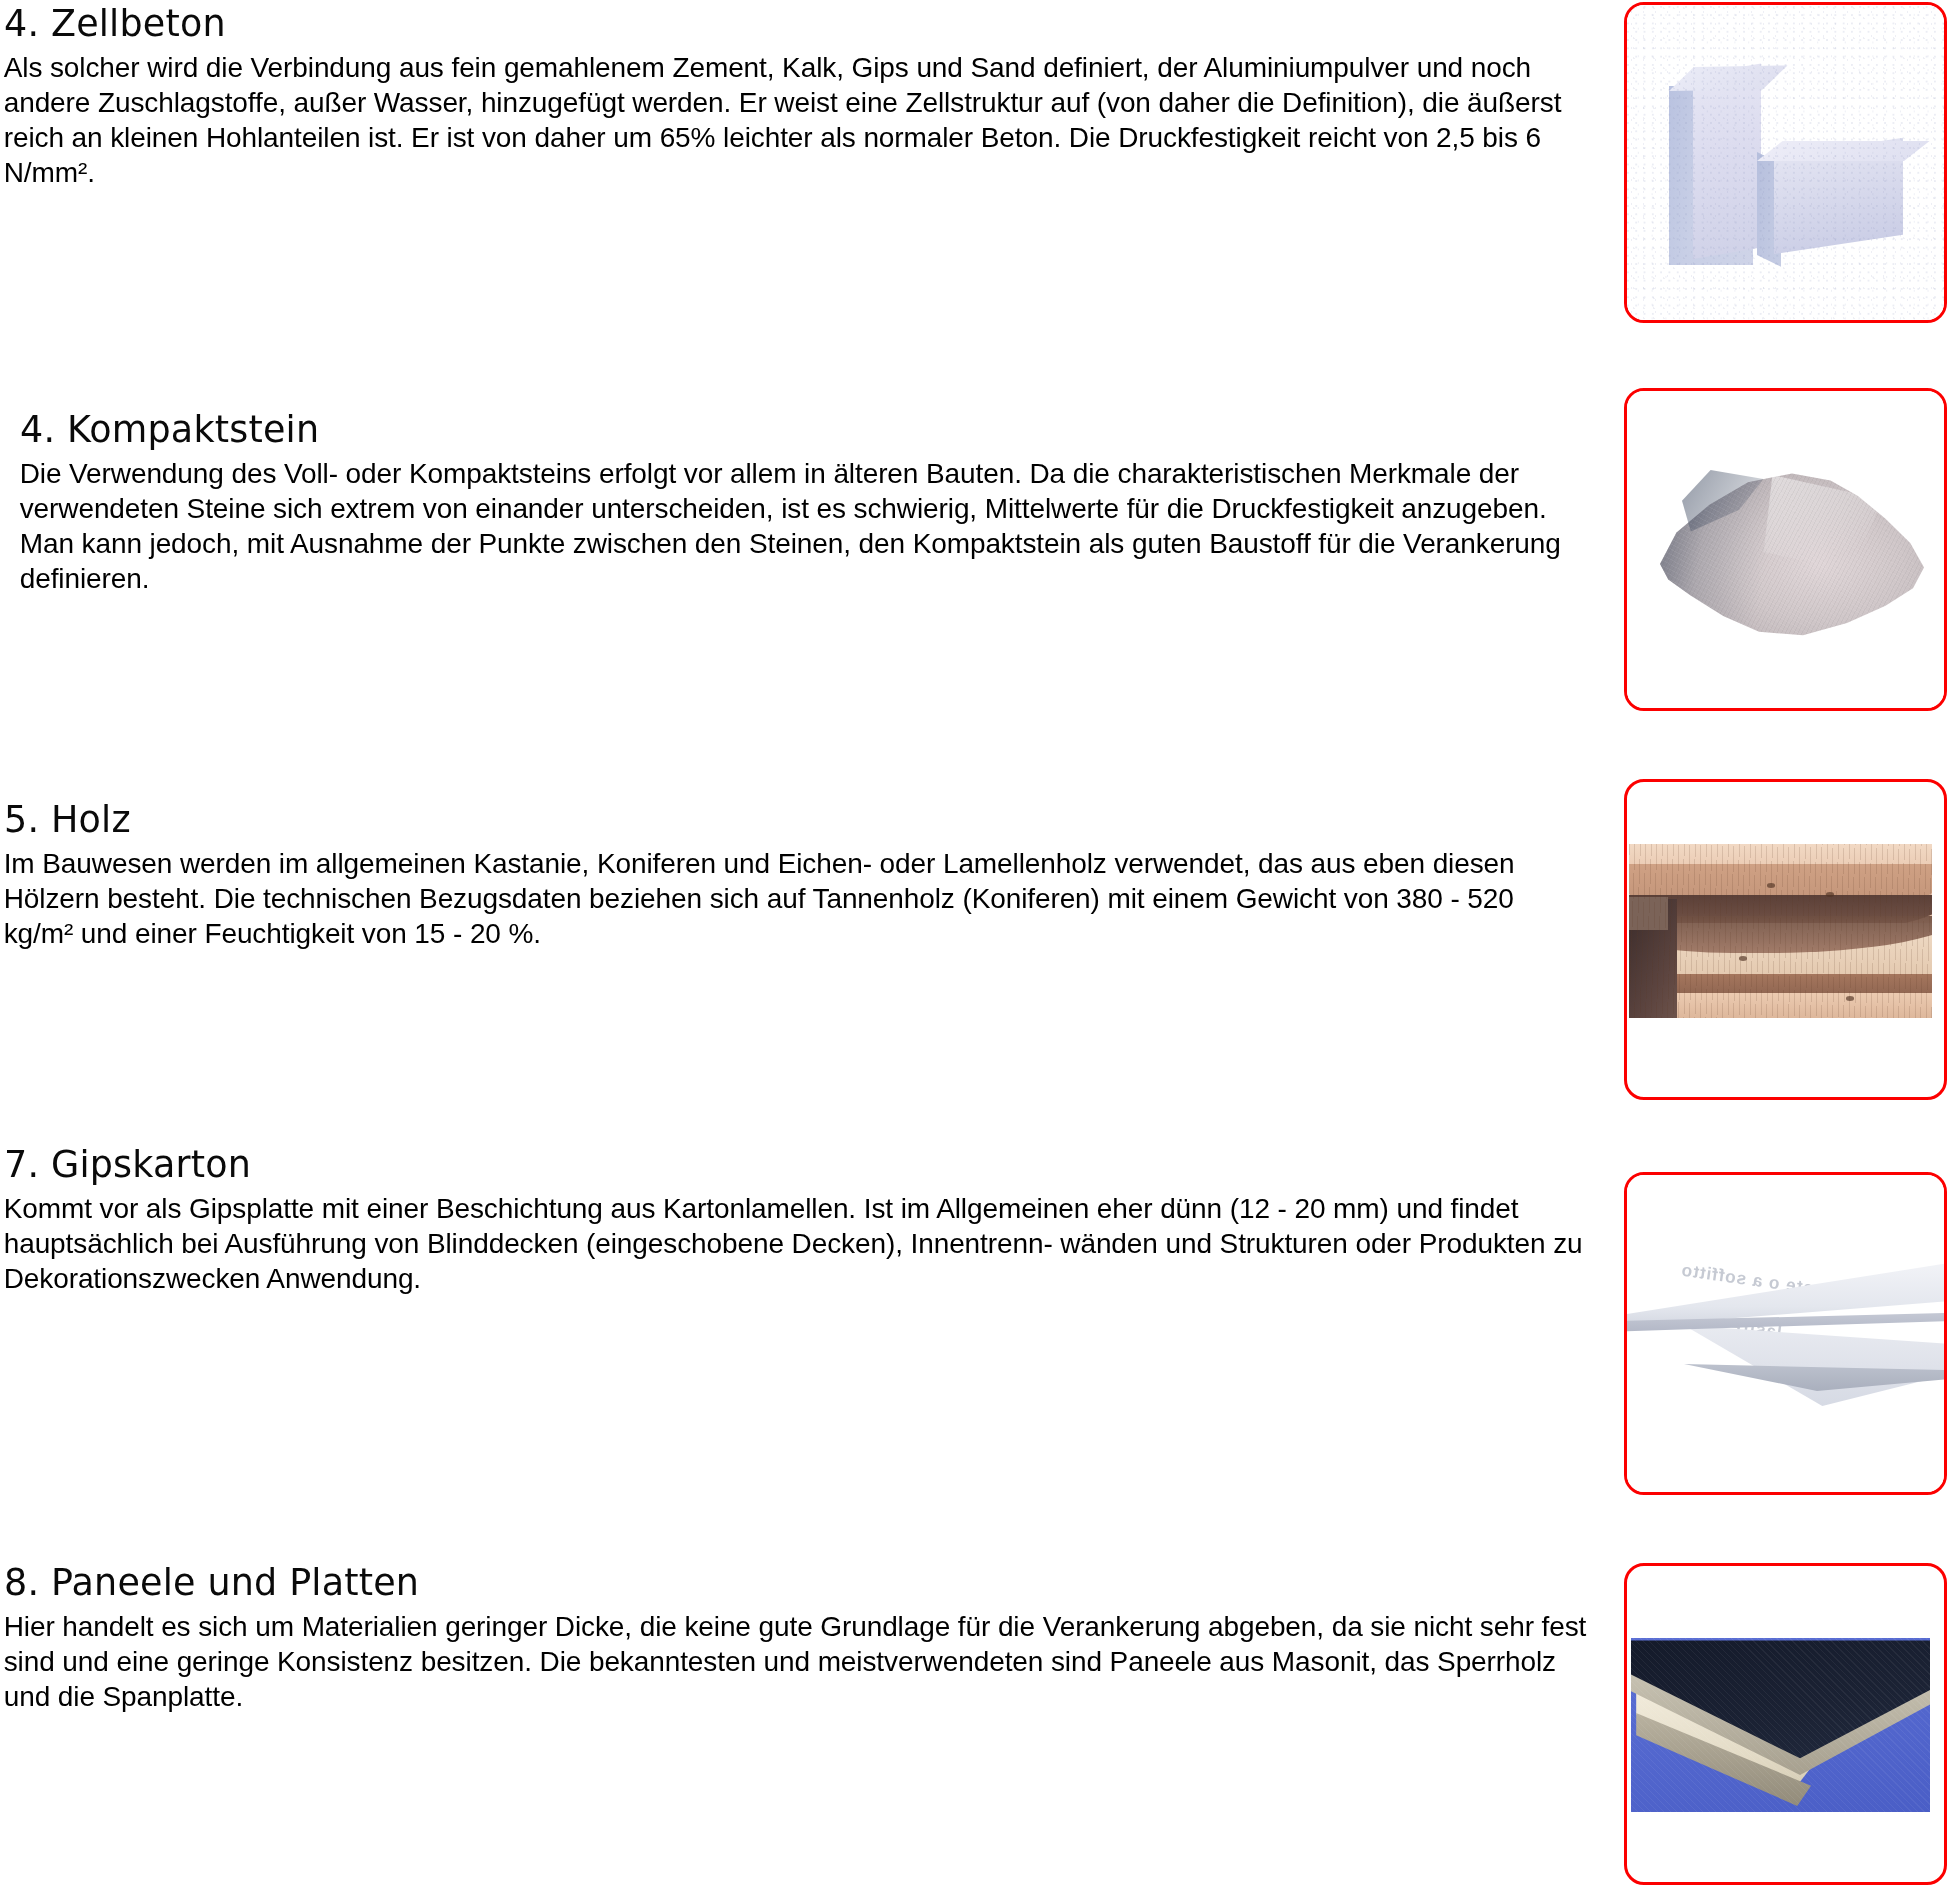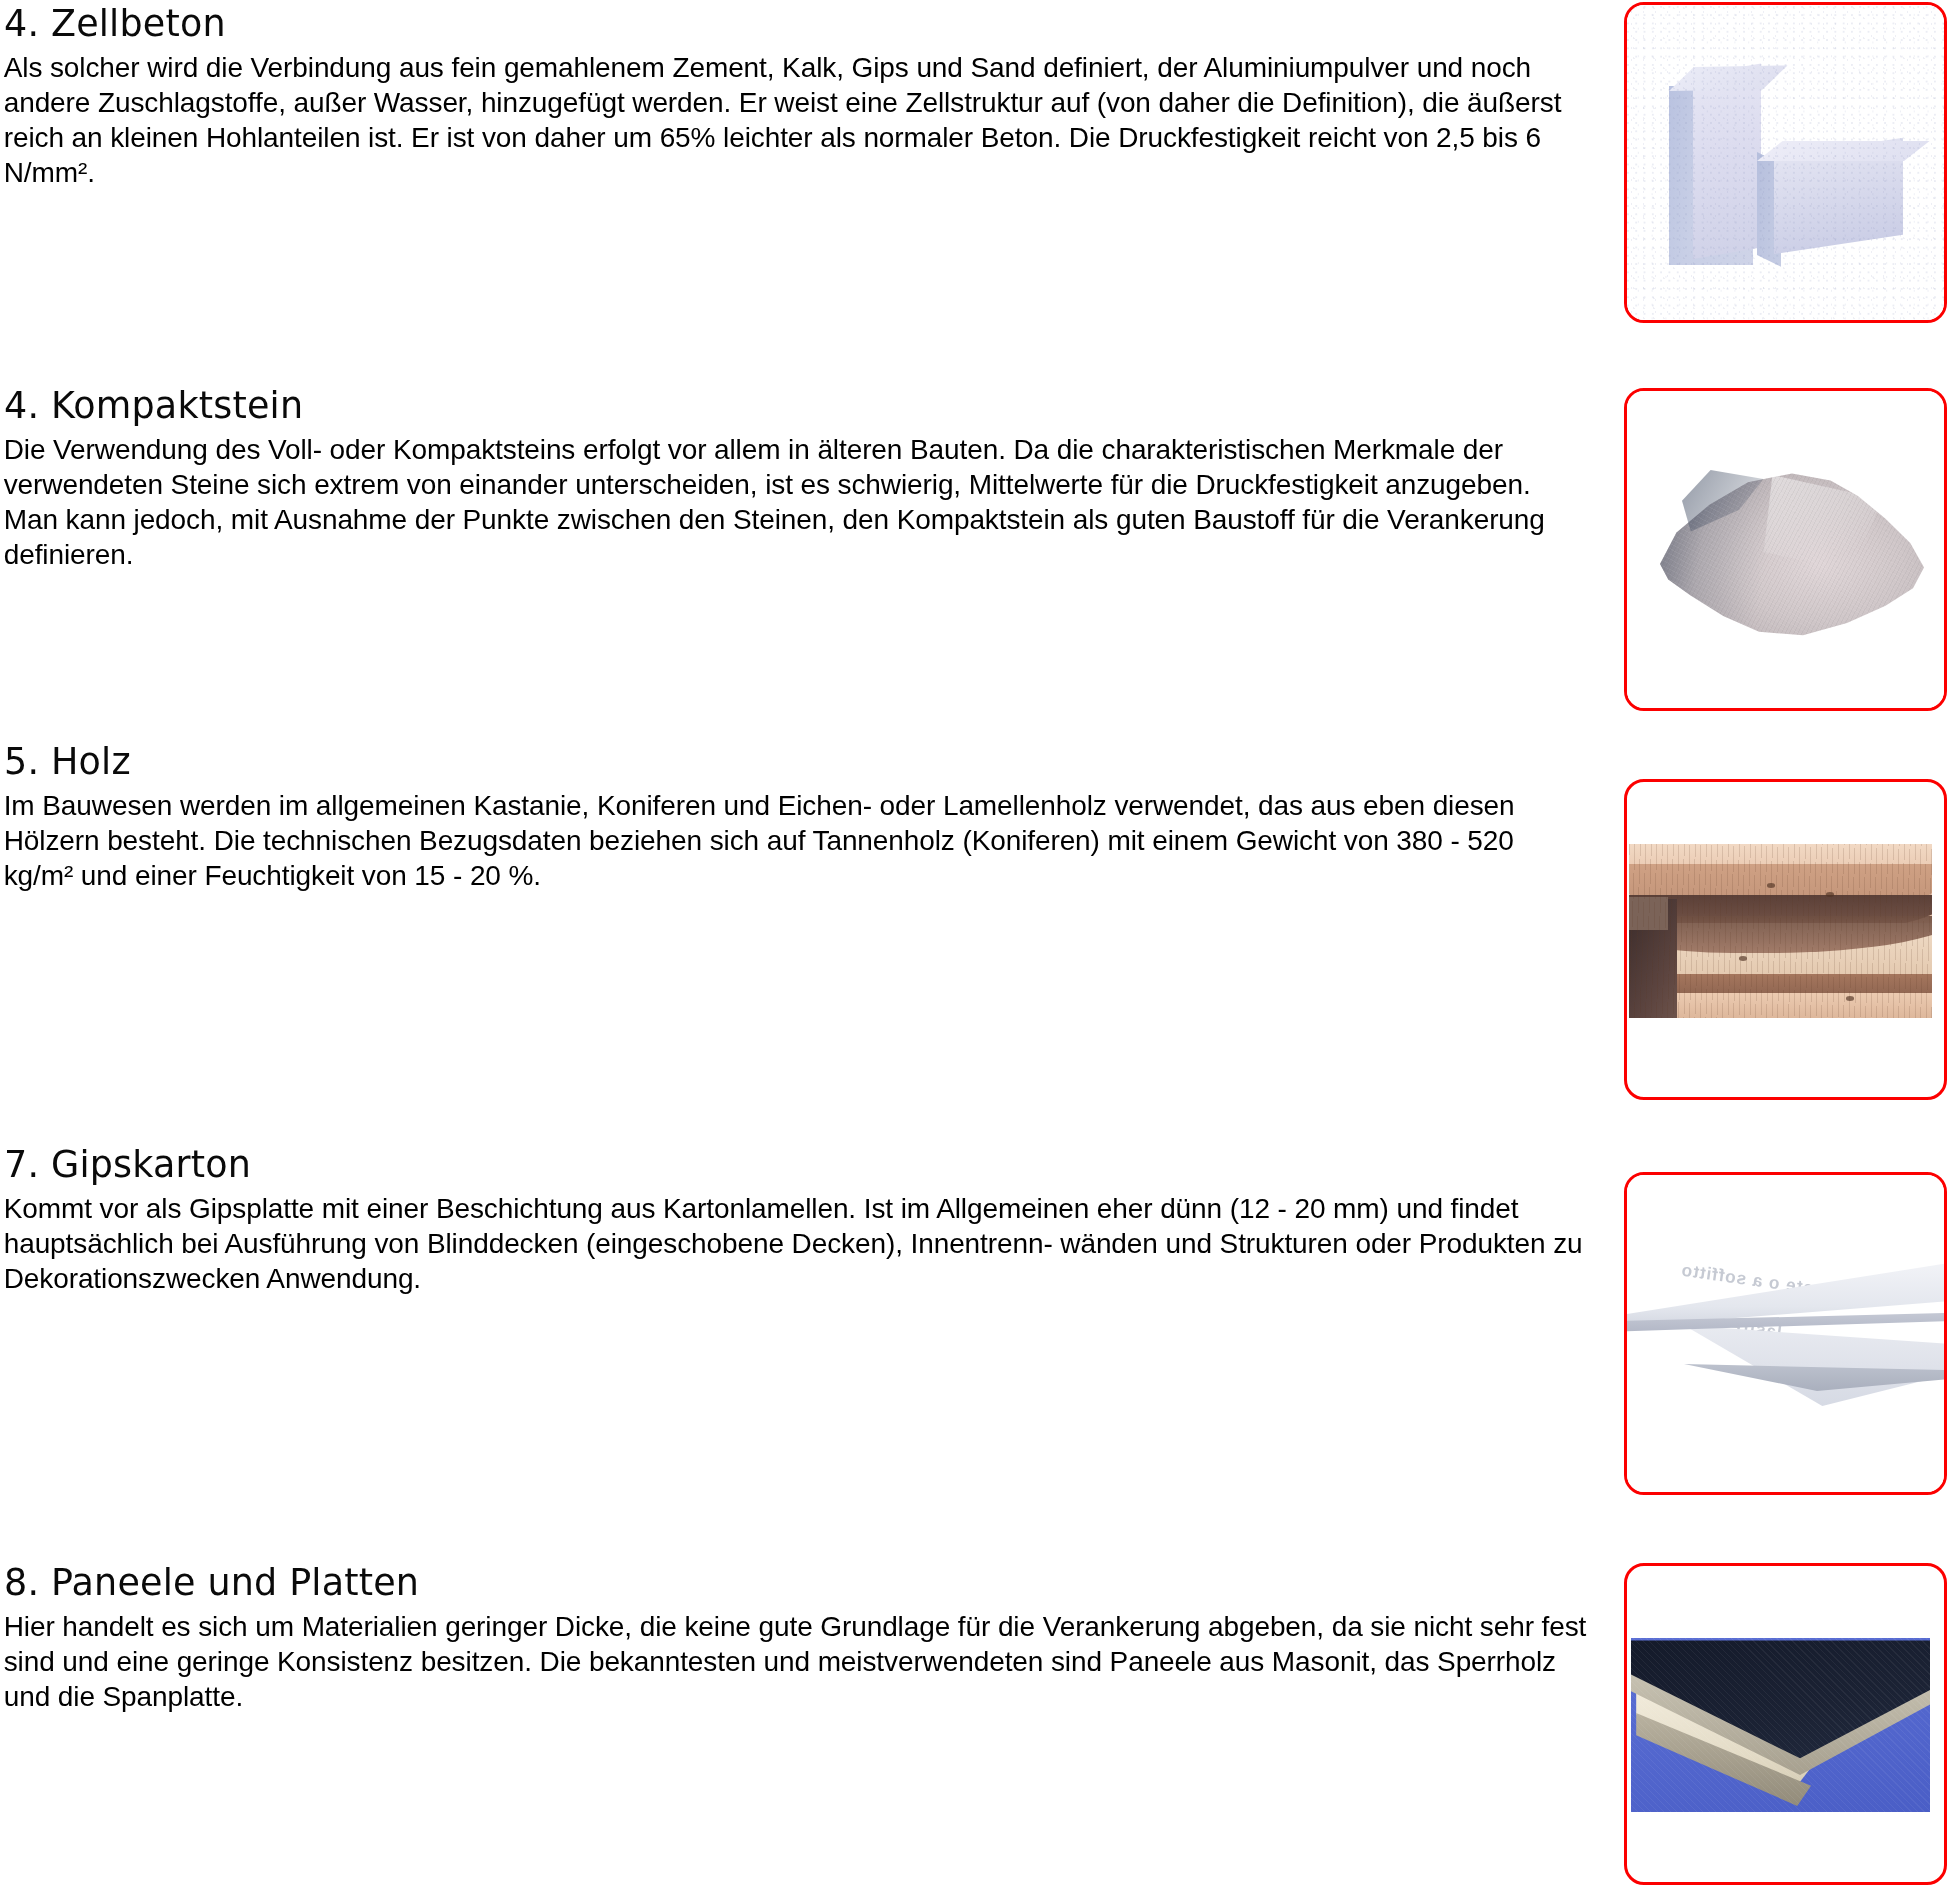--- a/index.html
+++ b/index.html
@@ -367,26 +367,26 @@
 
 <div id="page">
 
   <div id="text-column">
 
     <div class="section" style="top:1.8px;">
       <h2 class="section-heading">4. Zellbeton</h2>
       <p class="section-body">Als solcher wird die Verbindung aus fein gemahlenem Zement, Kalk, Gips und Sand definiert, der Aluminiumpulver und noch andere Zuschlagstoffe, außer Wasser, hinzugefügt werden. Er weist eine Zellstruktur auf (von daher die Definition), die äußerst reich an kleinen Hohlanteilen ist. Er ist von daher um 65% leichter als normaler Beton. Die Druckfestigkeit reicht von 2,5 bis 6 N/mm².</p>
     </div>
 
-    <div class="section" style="top:384px;">
+    <div class="section" style="top:408px;margin-left:16px;">
       <h2 class="section-heading">4. Kompaktstein</h2>
       <p class="section-body">Die Verwendung des Voll- oder Kompaktsteins erfolgt vor allem in älteren Bauten. Da die charakteristischen Merkmale der verwendeten Steine sich extrem von einander unterscheiden, ist es schwierig, Mittelwerte für die Druckfestigkeit anzugeben. Man kann jedoch, mit Ausnahme der Punkte zwischen den Steinen, den Kompaktstein als guten Baustoff für die Verankerung definieren.</p>
     </div>
 
-    <div class="section" style="top:740px;">
+    <div class="section" style="top:798px;">
       <h2 class="section-heading">5. Holz</h2>
       <p class="section-body">Im Bauwesen werden im allgemeinen Kastanie, Koniferen und Eichen- oder Lamellenholz verwendet, das aus eben diesen Hölzern besteht. Die technischen Bezugsdaten beziehen sich auf Tannenholz (Koniferen) mit einem Gewicht von 380 - 520 kg/m² und einer Feuchtigkeit von 15 - 20 %.</p>
     </div>
 
     <div class="section" style="top:1143px;">
       <h2 class="section-heading">7. Gipskarton</h2>
       <p class="section-body">Kommt vor als Gipsplatte mit einer Beschichtung aus Kartonlamellen. Ist im Allgemeinen eher dünn (12 - 20 mm) und findet hauptsächlich bei Ausführung von Blinddecken (eingeschobene Decken), Innentrenn- wänden und Strukturen oder Produkten zu Dekorationszwecken Anwendung.</p>
     </div>
 
     <div class="section" style="top:1561px;">

